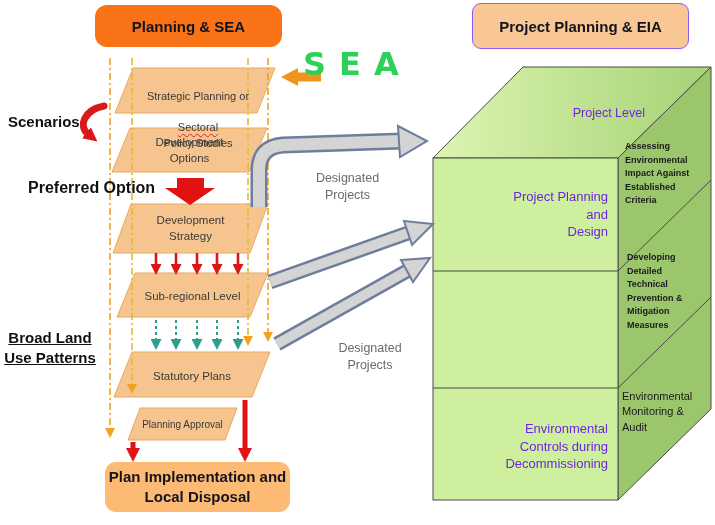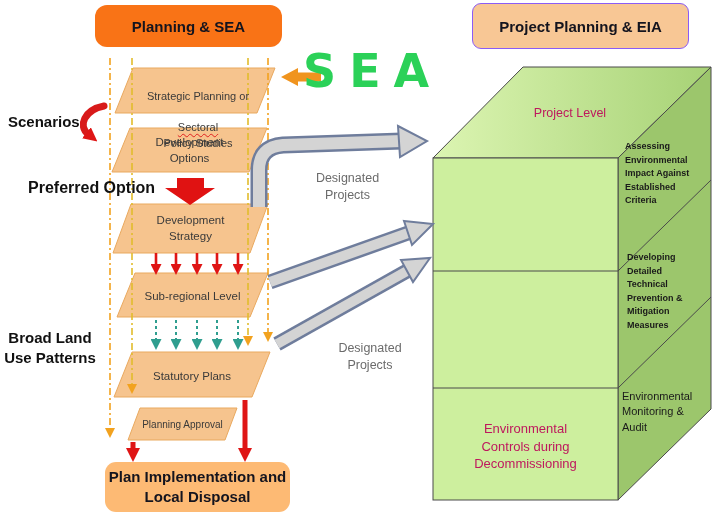--- a/index.html
+++ b/index.html
@@ -8,30 +8,30 @@
   #shapes{position:absolute;left:0;top:0;}
   .lbl{position:absolute;white-space:pre-line;}
   .hdr{position:absolute;display:flex;align-items:center;justify-content:center;
        font-weight:bold;font-size:15px;color:#14141e;text-align:center;white-space:pre-line;}
   #header-left{left:95px;top:5px;width:187px;height:42px;background:#f97316;border-radius:12px;}
   #header-right{left:472px;top:3px;width:215px;height:44px;background:#F8C795;
                 border:1px solid #8b5cf6;border-radius:9px;}
   #bottom-box{left:105px;top:462px;width:185px;height:50px;background:#fdba74;
               border-radius:11px;line-height:1.35;}
   #sea-label{left:303px;top:48px;font-family:"DejaVu Sans",sans-serif;font-weight:bold;
-             font-size:46px;letter-spacing:13px;color:#2BD158;line-height:1;}
+             font-size:32px;letter-spacing:13px;color:#2BD158;line-height:1;}
   .sidelbl{font-weight:bold;color:#111;white-space:pre-line;}
   #scenarios-label{left:8px;top:113px;font-size:15px;}
   #preferred-label{left:28px;top:179px;font-size:16px;white-space:nowrap;}
-  #broadland-label{left:0px;top:328px;width:100px;font-size:15px;line-height:1.3;text-align:center;}
+  #broadland-label{left:0px;top:328px;width:100px;font-size:15px;line-height:1.3;text-align:center;text-decoration:underline;}
   .flowtxt{font-size:11.5px;color:#3a3a3a;line-height:1.4;text-align:center;}
   .wavy{text-decoration-line:underline;text-decoration-style:wavy;
         text-decoration-color:#E02020;text-decoration-thickness:1px;text-underline-offset:2px;}
   .designated{font-size:12.5px;color:#6b6b6b;line-height:1.35;text-align:center;}
-  .cubetxt{color:#be185d;line-height:1.35;text-align:center;}
+  .cubetxt{color:#6d28d9;line-height:1.35;text-align:right;}
   .cubeside{color:#1a1a1a;font-size:9px;font-weight:bold;line-height:1.5;text-align:left;}
 </style>
 </head>
 <body>
 
 <div id="stage">
 
   <svg id="shapes" width="715" height="525" viewBox="0 0 715 525">
     <defs>
       <linearGradient id="topGrad" x1="0" y1="0" x2="1" y2="0">
@@ -141,20 +141,23 @@
 
   <div class="hdr" id="bottom-box">Plan Implementation and
 Local Disposal</div>
 
   <div class="lbl designated" style="left:305px;top:170px;width:85px;">Designated
 Projects</div>
   <div class="lbl designated" style="left:327px;top:340px;width:86px;">Designated
 Projects</div>
 
   <div class="lbl cubetxt" style="left:495px;top:105px;width:150px;font-size:12.5px;">Project Level</div>
+  <div class="lbl cubetxt" style="left:443px;top:188px;width:165px;font-size:13px;">Project Planning
+and
+Design</div>
   <div class="lbl cubetxt" style="left:443px;top:420px;width:165px;font-size:13px;">Environmental
 Controls during
 Decommissioning</div>
   <div class="lbl cubeside" style="left:625px;top:140px;width:84px;">Assessing
 Environmental
 Impact Against
 Established
 Criteria</div>
   <div class="lbl cubeside" style="left:627px;top:251px;width:84px;">Developing
 Detailed

